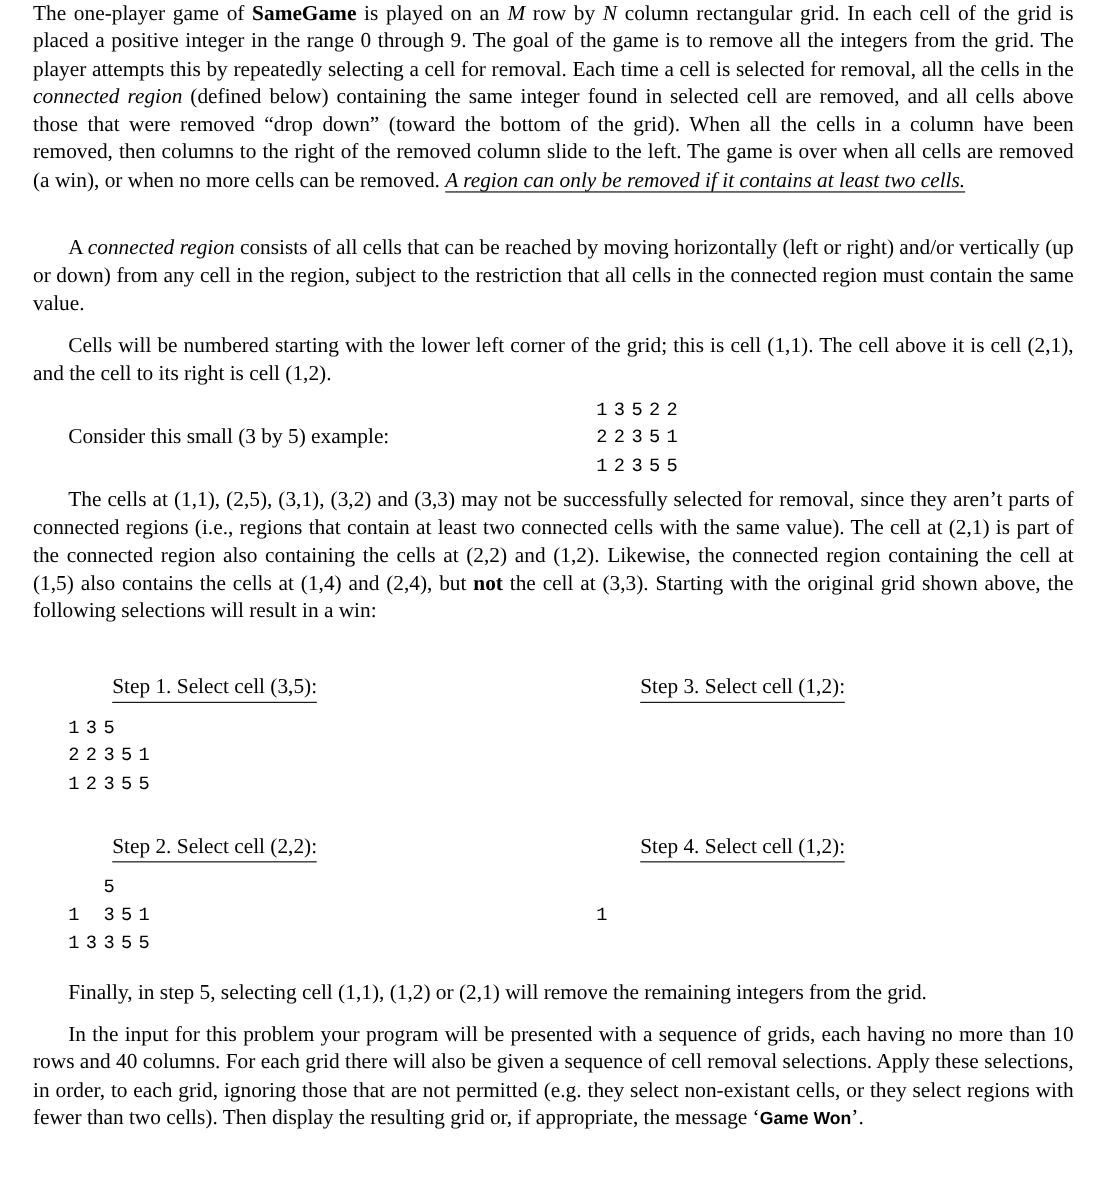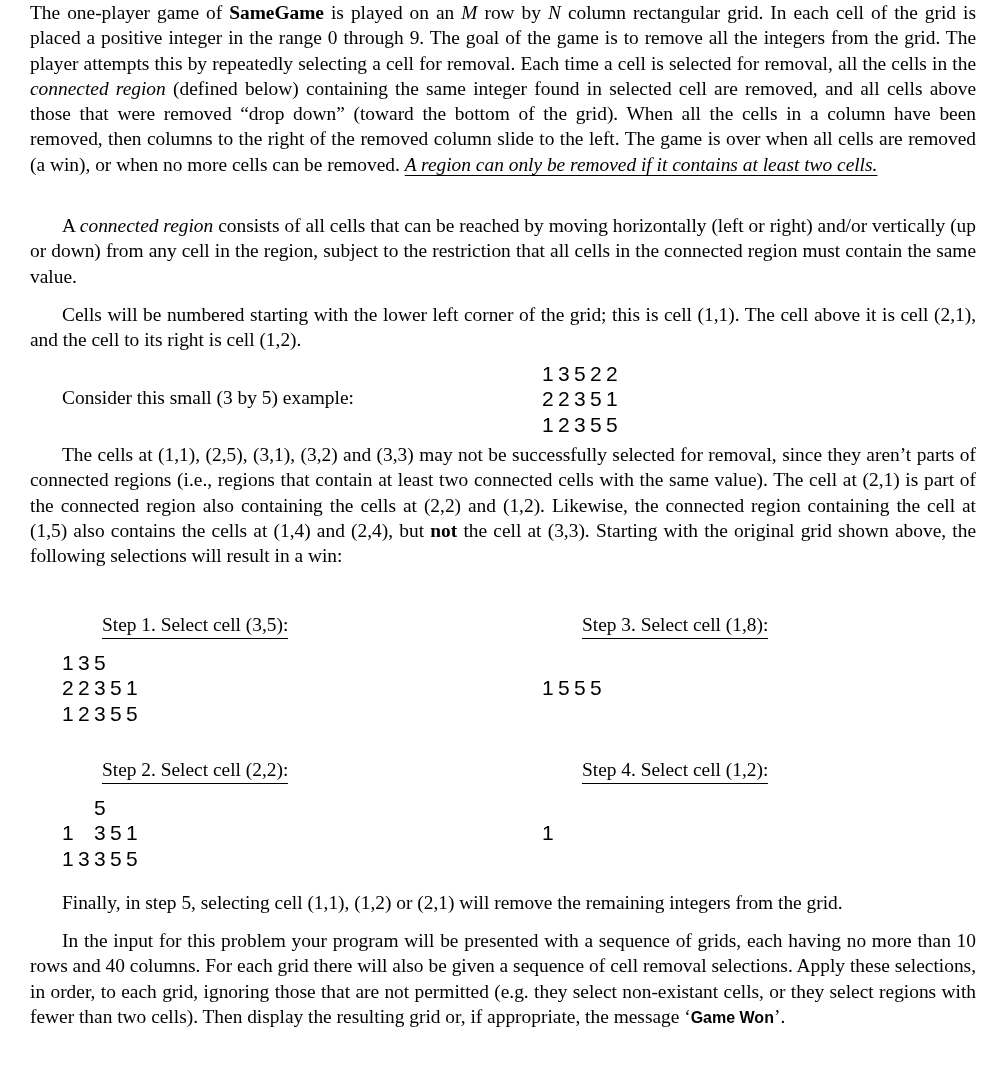--- a/index.html
+++ b/index.html
@@ -21,22 +21,22 @@
   .p5 { position: absolute; top: 890px; }
   .p6 { position: absolute; top: 928px; }
   .ul-it { font-style: italic; text-decoration: underline; text-underline-offset: 4px; }
   .it { font-style: italic; }
   .b { font-weight: bold; }
   .mono-b { font-family: Liberation Sans, sans-serif; font-weight: bold; font-size: 16px; }
 
   .consider { position: absolute; left: 32px; top: 385px; line-height: 25px; }
   .grid {
     position: absolute;
-    font-family: Liberation Sans, sans-serif;
-    font-size: 21px; line-height: 25.3px;
+    font-family: Liberation Mono, monospace;
+    font-size: 17px; line-height: 25.3px;
   }
   .grid .row { height: 25.3px; white-space: pre; }
   .grid .cell { display: inline-block; width: 16px; text-align: left; }
   .orig-grid { left: 512px; top: 361px; }
 
   .step { position: absolute; }
   .step-title {
     display: inline-block;
     line-height: 24px;
     border-bottom: 1.5px solid #000;
@@ -80,24 +80,23 @@
   </div>
   <div class="step s2">
     <div class="step-title">Step 2. Select cell (2,2):</div>
     <div class="grid">
         <div class="row"><span class="cell">&nbsp;</span><span class="cell">&nbsp;</span><span class="cell">5</span><span class="cell">&nbsp;</span><span class="cell">&nbsp;</span></div>
         <div class="row"><span class="cell">1</span><span class="cell">&nbsp;</span><span class="cell">3</span><span class="cell">5</span><span class="cell">1</span></div>
         <div class="row"><span class="cell">1</span><span class="cell">3</span><span class="cell">3</span><span class="cell">5</span><span class="cell">5</span></div>
       </div>
   </div>
   <div class="step s3">
-    <div class="step-title">Step 3. Select cell (1,8):</div>
+    <div class="step-title">Step 3. Select cell (1,2):</div>
     <div class="grid">
         <div class="row"><span class="cell">&nbsp;</span><span class="cell">&nbsp;</span><span class="cell">&nbsp;</span><span class="cell">&nbsp;</span><span class="cell">&nbsp;</span></div>
-        <div class="row"><span class="cell">1</span><span class="cell">5</span><span class="cell">5</span><span class="cell">5</span><span class="cell">&nbsp;</span></div>
       </div>
   </div>
   <div class="step s4">
     <div class="step-title">Step 4. Select cell (1,2):</div>
     <div class="grid">
         <div class="row"><span class="cell">&nbsp;</span><span class="cell">&nbsp;</span><span class="cell">&nbsp;</span><span class="cell">&nbsp;</span><span class="cell">&nbsp;</span></div>
         <div class="row"><span class="cell">1</span><span class="cell">&nbsp;</span><span class="cell">&nbsp;</span><span class="cell">&nbsp;</span><span class="cell">&nbsp;</span></div>
       </div>
   </div>
 

